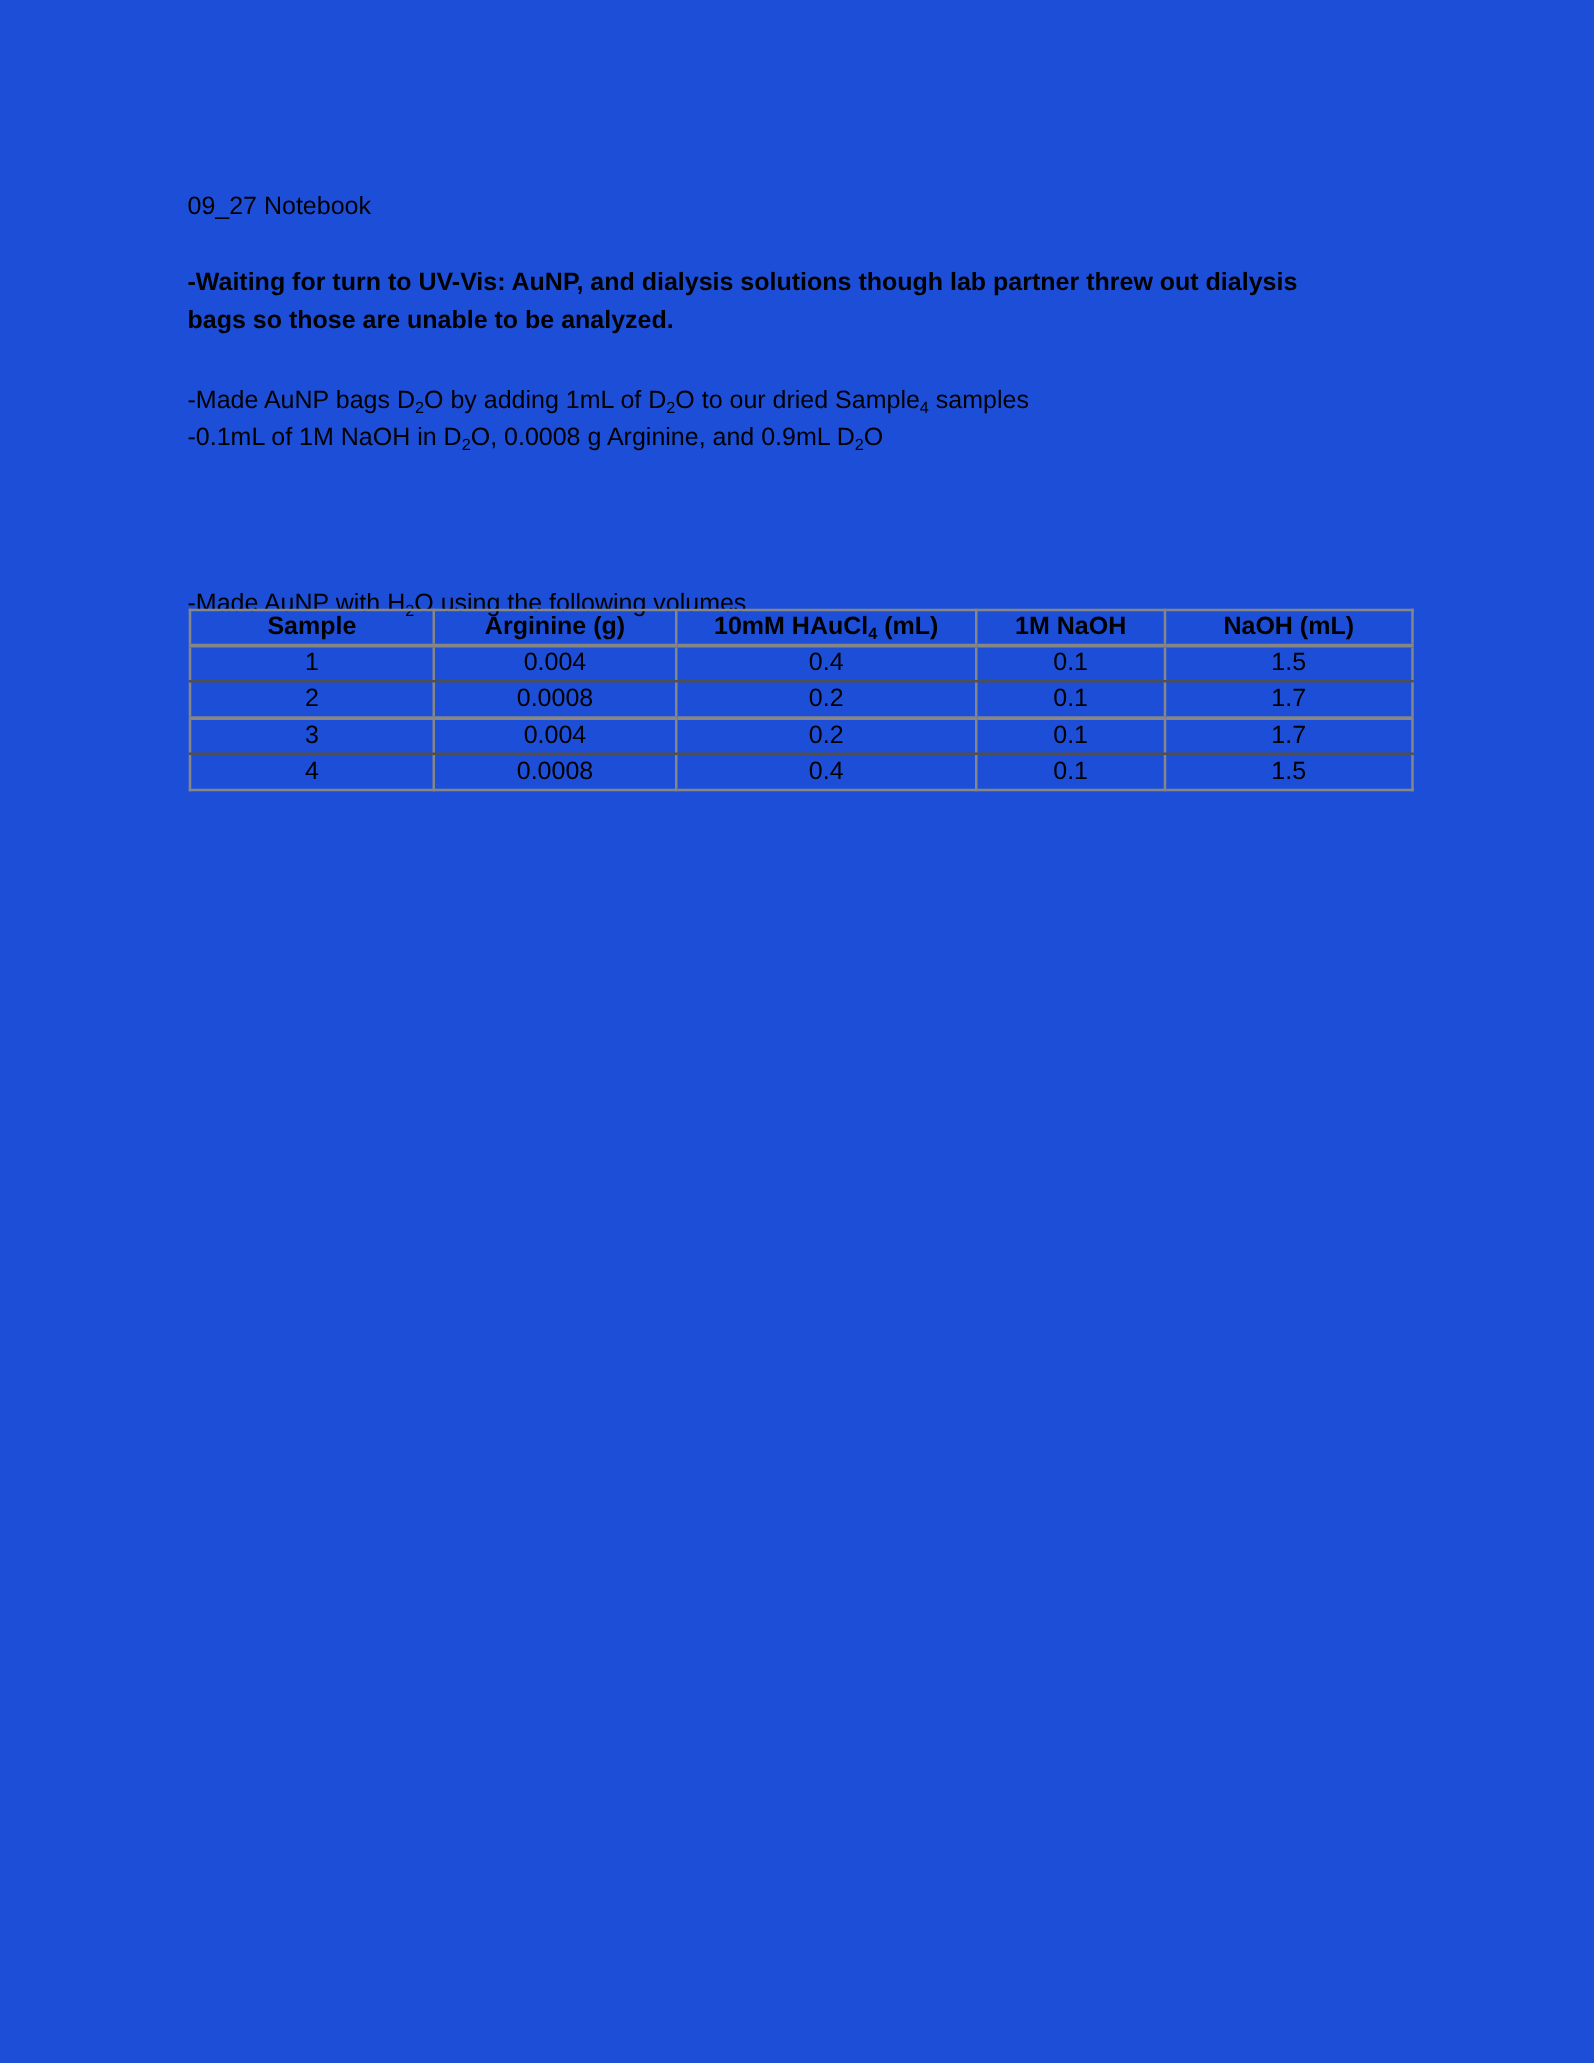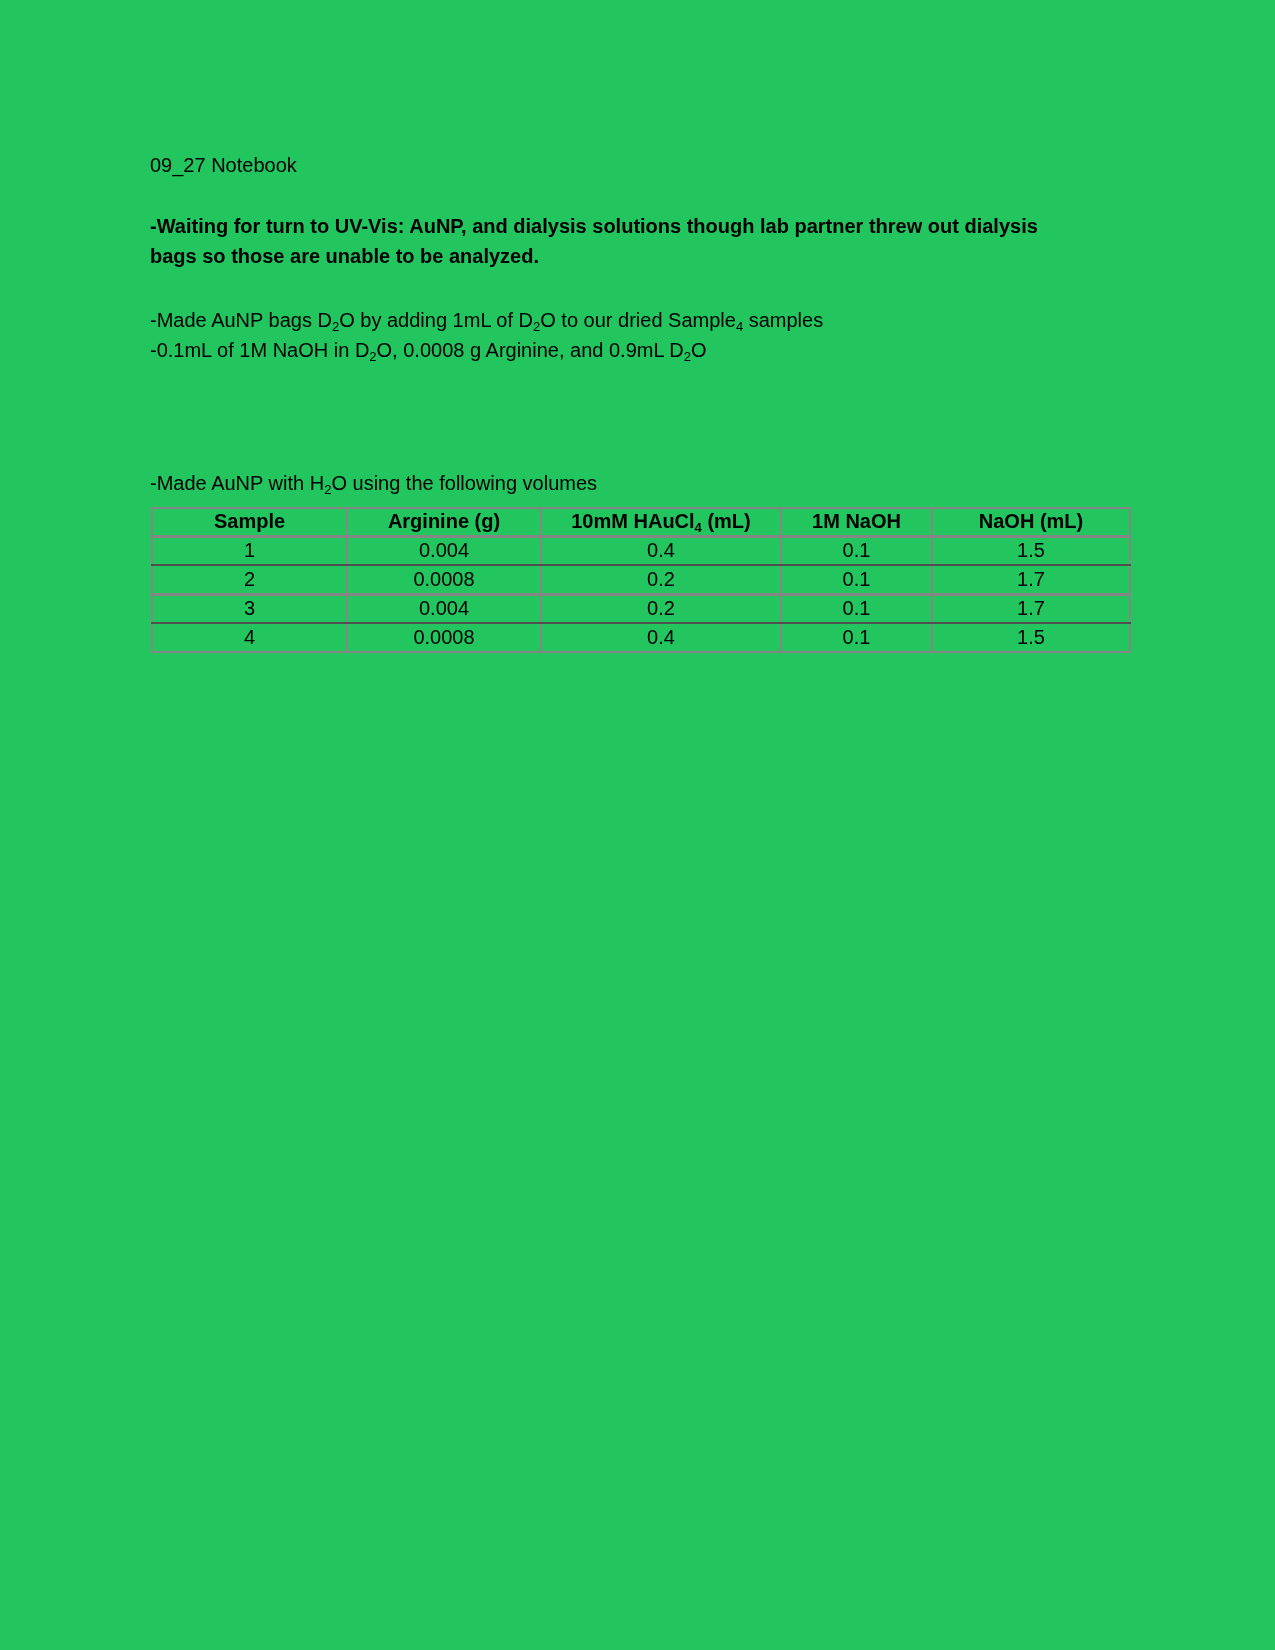--- a/index.html
+++ b/index.html
@@ -13,21 +13,21 @@
     width: 1275px;
     height: 1650px;
     background: #ffffff;
     font-family: "Liberation Sans", "DejaVu Sans", sans-serif;
     color: var(--text);
   }
   .page {
     position: relative;
     width: 1275px;
     height: 1650px;
-    background: #22c55e;
+    background: #1d4ed8;
     overflow: hidden;
   }
   .block {
     position: absolute;
     left: 150px;
     width: 1000px;
     font-size: 20px;
     line-height: 30px;
     color: var(--text);
   }
@@ -38,21 +38,21 @@
     vertical-align: -4px;
   }
   #title-block   { top: 150px; }
   #uvvis-block   { top: 211px; font-weight: bold; }
   #d2o-block     { top: 305px; }
   #intro-block   { top: 468px; }
 
   table.volumes {
     position: absolute;
     left: 151px;
-    top: 507px;
+    top: 487px;
     border-collapse: collapse;
     table-layout: fixed;
     width: 978px;
   }
   table.volumes th, table.volumes td {
     border: 2px solid var(--border-gray);
     font-size: 20px;
     text-align: center;
     vertical-align: middle;
     padding: 0;

